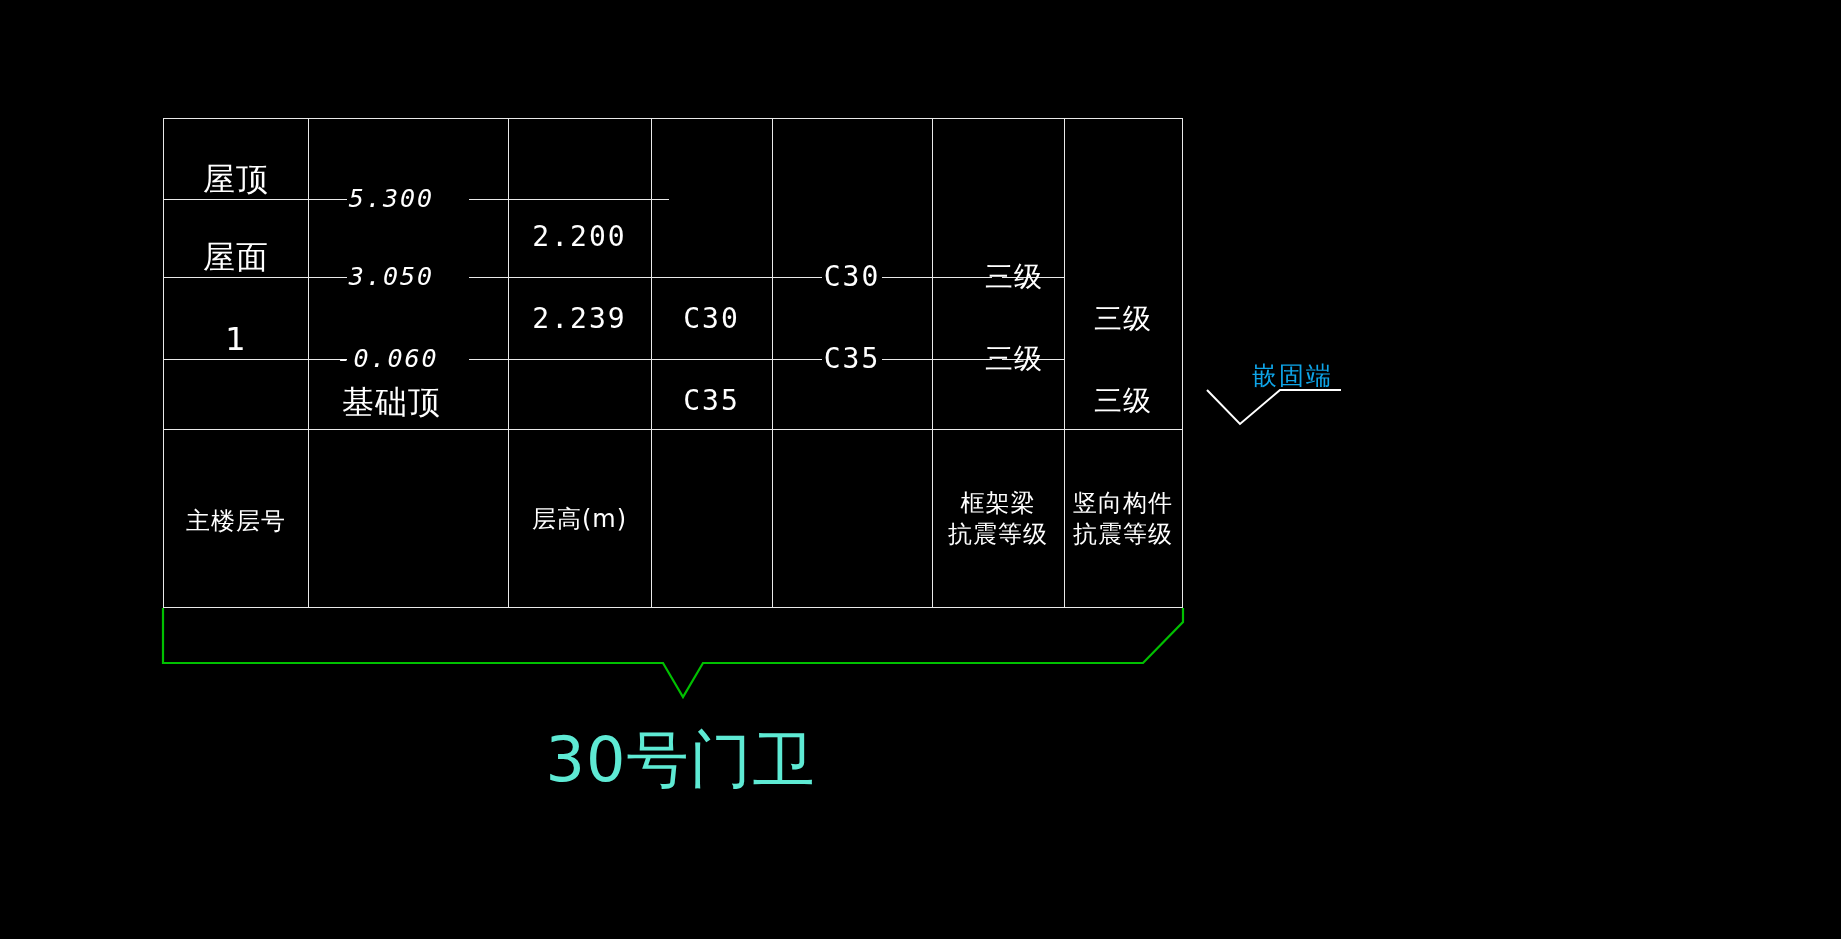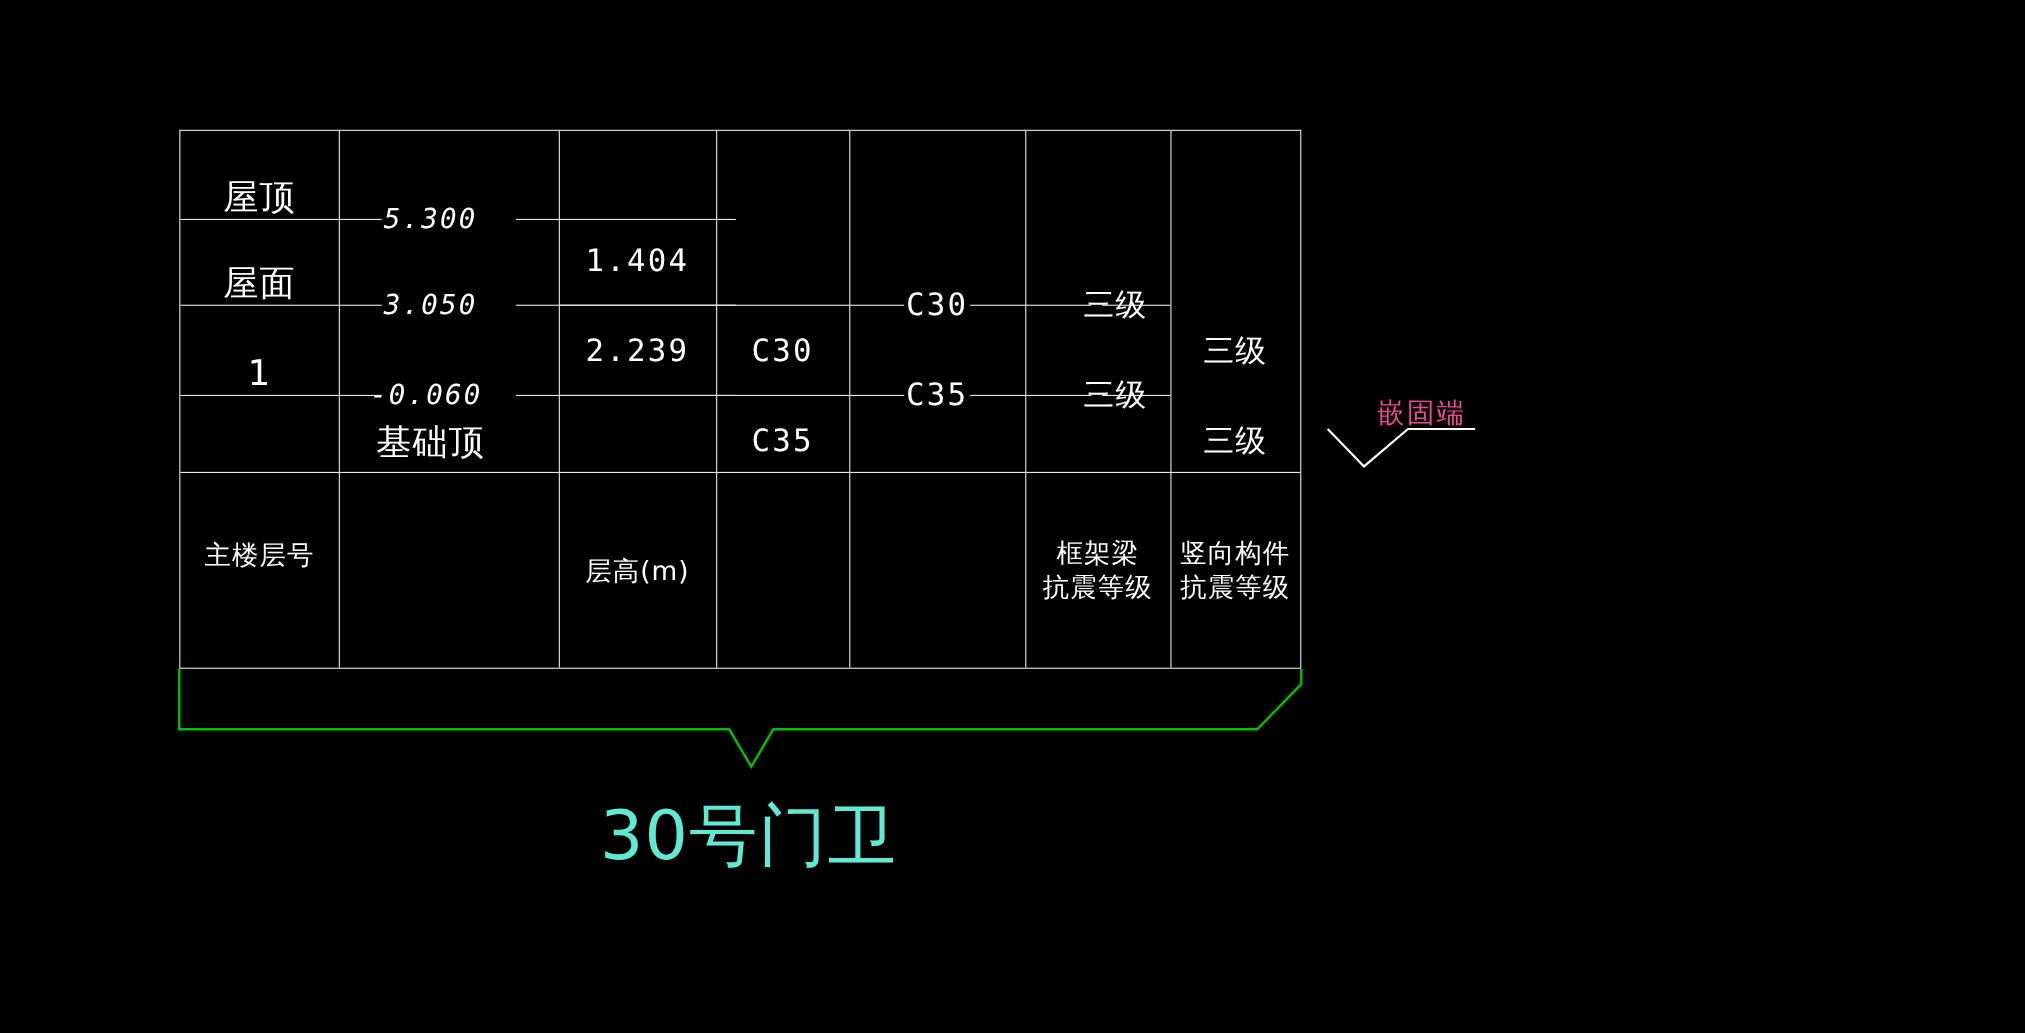--- a/index.html
+++ b/index.html
@@ -59,21 +59,21 @@
     color:#5eead4;
   }
   .title-inner{display:inline-block;transform:translateX(-240px);}
 
   
   .embed-label{
     position:absolute;
     left:1252px; top:359px;
     font-size:25px;
     letter-spacing:2px;
-    color:#ec4899;
+    color:#0ea5e9;
   }
 </style>
 </head>
 <body>
 
 <div id="stage">
 
   <div class="cad-table">
 
     <div class="vrule" style="left:144px;"></div>
@@ -109,36 +109,36 @@
 
     <div class="cell cn f-lvl" style="left:0;top:40px;width:144px;height:40px;">屋顶</div>
     <div class="cell cn f-lvl" style="left:0;top:118px;width:144px;height:40px;">屋面</div>
     <div class="cell cn f-lvl" style="left:0;top:200px;width:144px;height:40px;">1</div>
 
     <div class="cell num f-elev" style="left:150px;top:62px;width:155px;height:36px;">5.300</div>
     <div class="cell num f-elev" style="left:150px;top:140px;width:155px;height:36px;">3.050</div>
     <div class="cell num f-elev" style="left:142px;top:222px;width:163px;height:36px;">-0.060</div>
     <div class="cell cn f-lvl" style="left:150px;top:265px;width:155px;height:36px;">基础顶</div>
 
-    <div class="cell num f-val" style="left:344px;top:100px;width:143px;height:36px;">1.404</div>
+    <div class="cell num f-val" style="left:344px;top:100px;width:143px;height:36px;">2.200</div>
     <div class="cell num f-val" style="left:344px;top:182px;width:143px;height:36px;">2.239</div>
 
     <div class="cell num f-val" style="left:487px;top:182px;width:121px;height:36px;">C30</div>
     <div class="cell num f-val" style="left:487px;top:264px;width:121px;height:36px;">C35</div>
 
     <div class="cell num f-val" style="left:648px;top:140px;width:80px;height:36px;">C30</div>
     <div class="cell num f-val" style="left:648px;top:222px;width:80px;height:36px;">C35</div>
 
     <div class="cell cn f-val" style="left:800px;top:140px;width:100px;height:36px;">三级</div>
     <div class="cell cn f-val" style="left:800px;top:222px;width:100px;height:36px;">三级</div>
 
     <div class="cell cn f-val" style="left:900px;top:182px;width:118px;height:36px;">三级</div>
     <div class="cell cn f-val" style="left:900px;top:264px;width:118px;height:36px;">三级</div>
 
-    <div class="cell cn f-hdr" style="left:0;top:296px;width:144px;height:180px;">主楼层号</div>
+    <div class="cell cn f-hdr" style="left:0;top:314px;width:144px;height:180px;font-family:Liberation Mono, monospace;">主楼层号</div>
     <div class="cell cn f-hdr" style="left:344px;top:310px;width:143px;height:180px;">层高(m)</div>
     <div class="cell cn f-hdr" style="left:768px;top:310px;width:132px;height:180px;">框架梁
 抗震等级</div>
     <div class="cell cn f-hdr" style="left:900px;top:310px;width:118px;height:180px;">竖向构件
 抗震等级</div>
   </div>
 
   <svg class="bracket" viewBox="0 0 1841 939">
     <polyline points="163,608 163,663 663,663 683,697 703,663 1143,663 1183,622 1183,608" fill="none" stroke="#00c000" stroke-width="2.2"></polyline>
   </svg>

